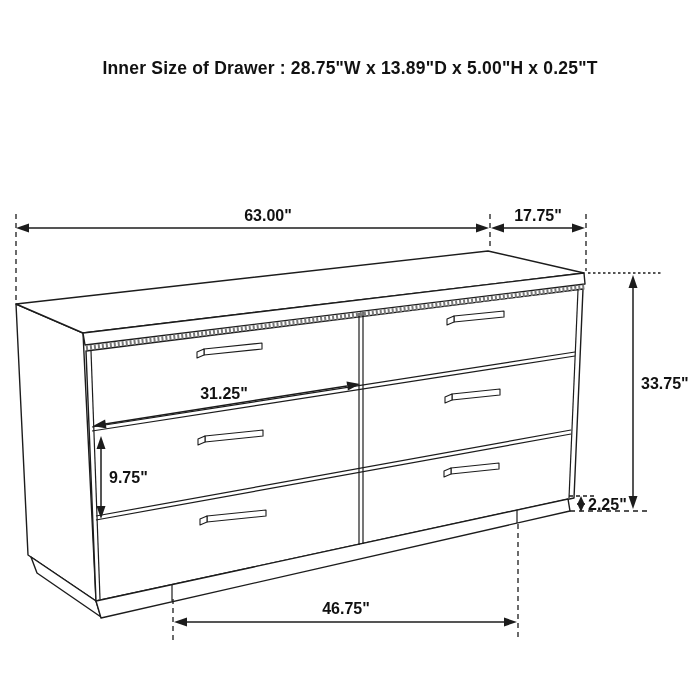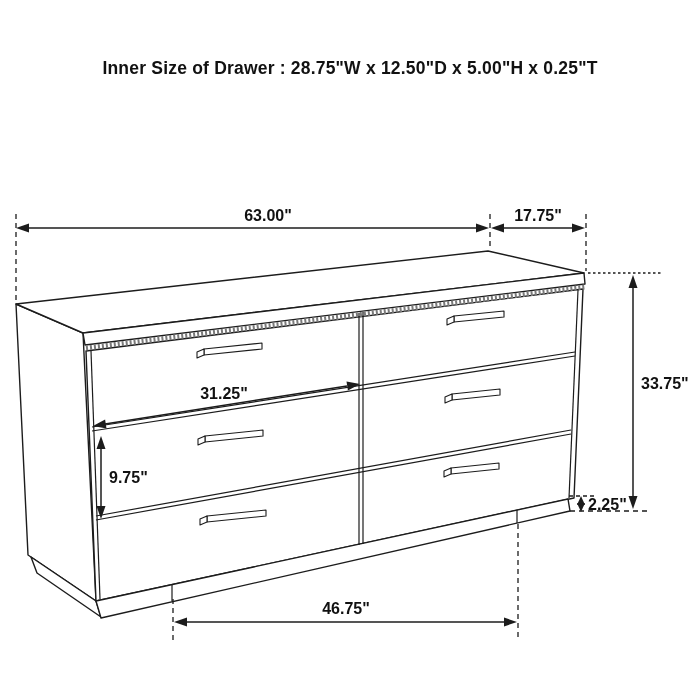--- a/index.html
+++ b/index.html
@@ -34,21 +34,21 @@
     font-size: 16px;
     font-weight: bold;
     fill: #111111;
   }
 </style>
 </head>
 <body>
 
 <div class="canvas">
 
-  <div class="diagram-title">Inner Size of Drawer : 28.75"W x 12.50"D x 5.00"H x 0.25"T</div>
+  <div class="diagram-title">Inner Size of Drawer : 28.75"W x 13.89"D x 5.00"H x 0.25"T</div>
 
   <svg width="700" height="700" viewBox="0 0 700 700">
 
     <g stroke="#1c1c1c" stroke-width="1.4" fill="#ffffff" stroke-linejoin="round">
 
       <polygon points="16,304 83,333 96,601 28,555"></polygon>
 
       <polygon points="31,557 96,601 101,617 37,573"></polygon>
 
       <polygon points="16,304 488,251 584,273 83,333"></polygon>

